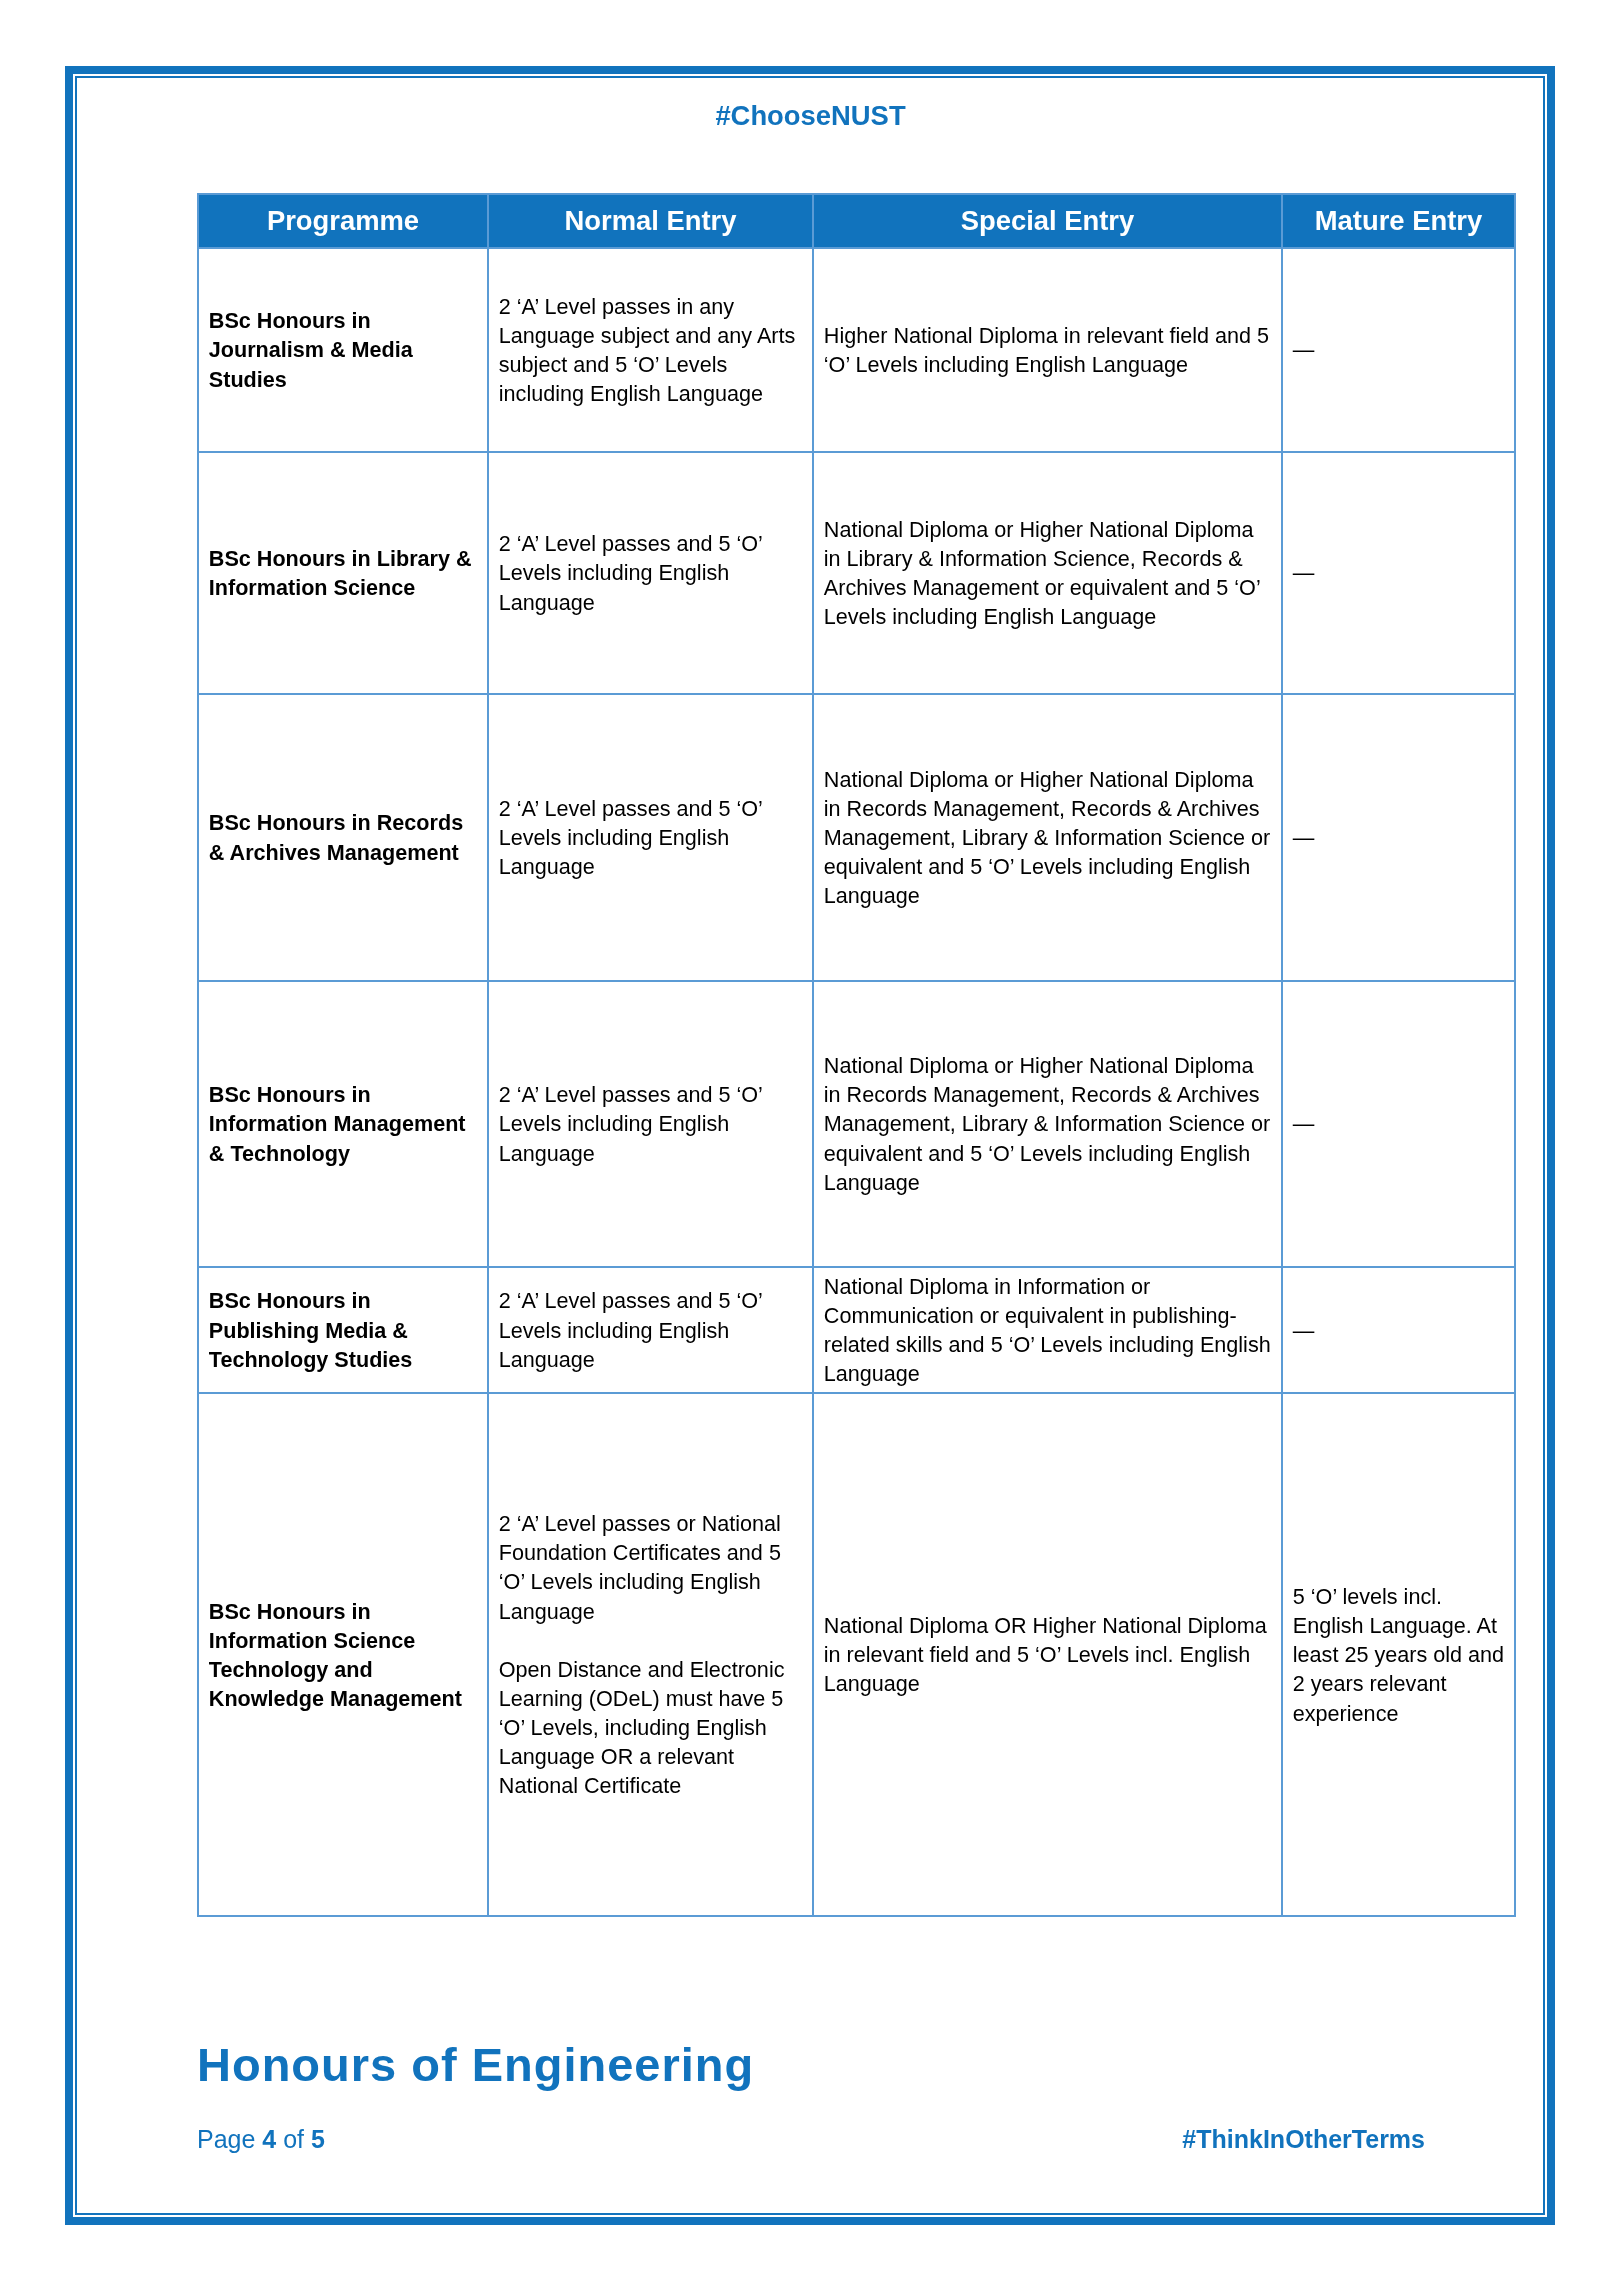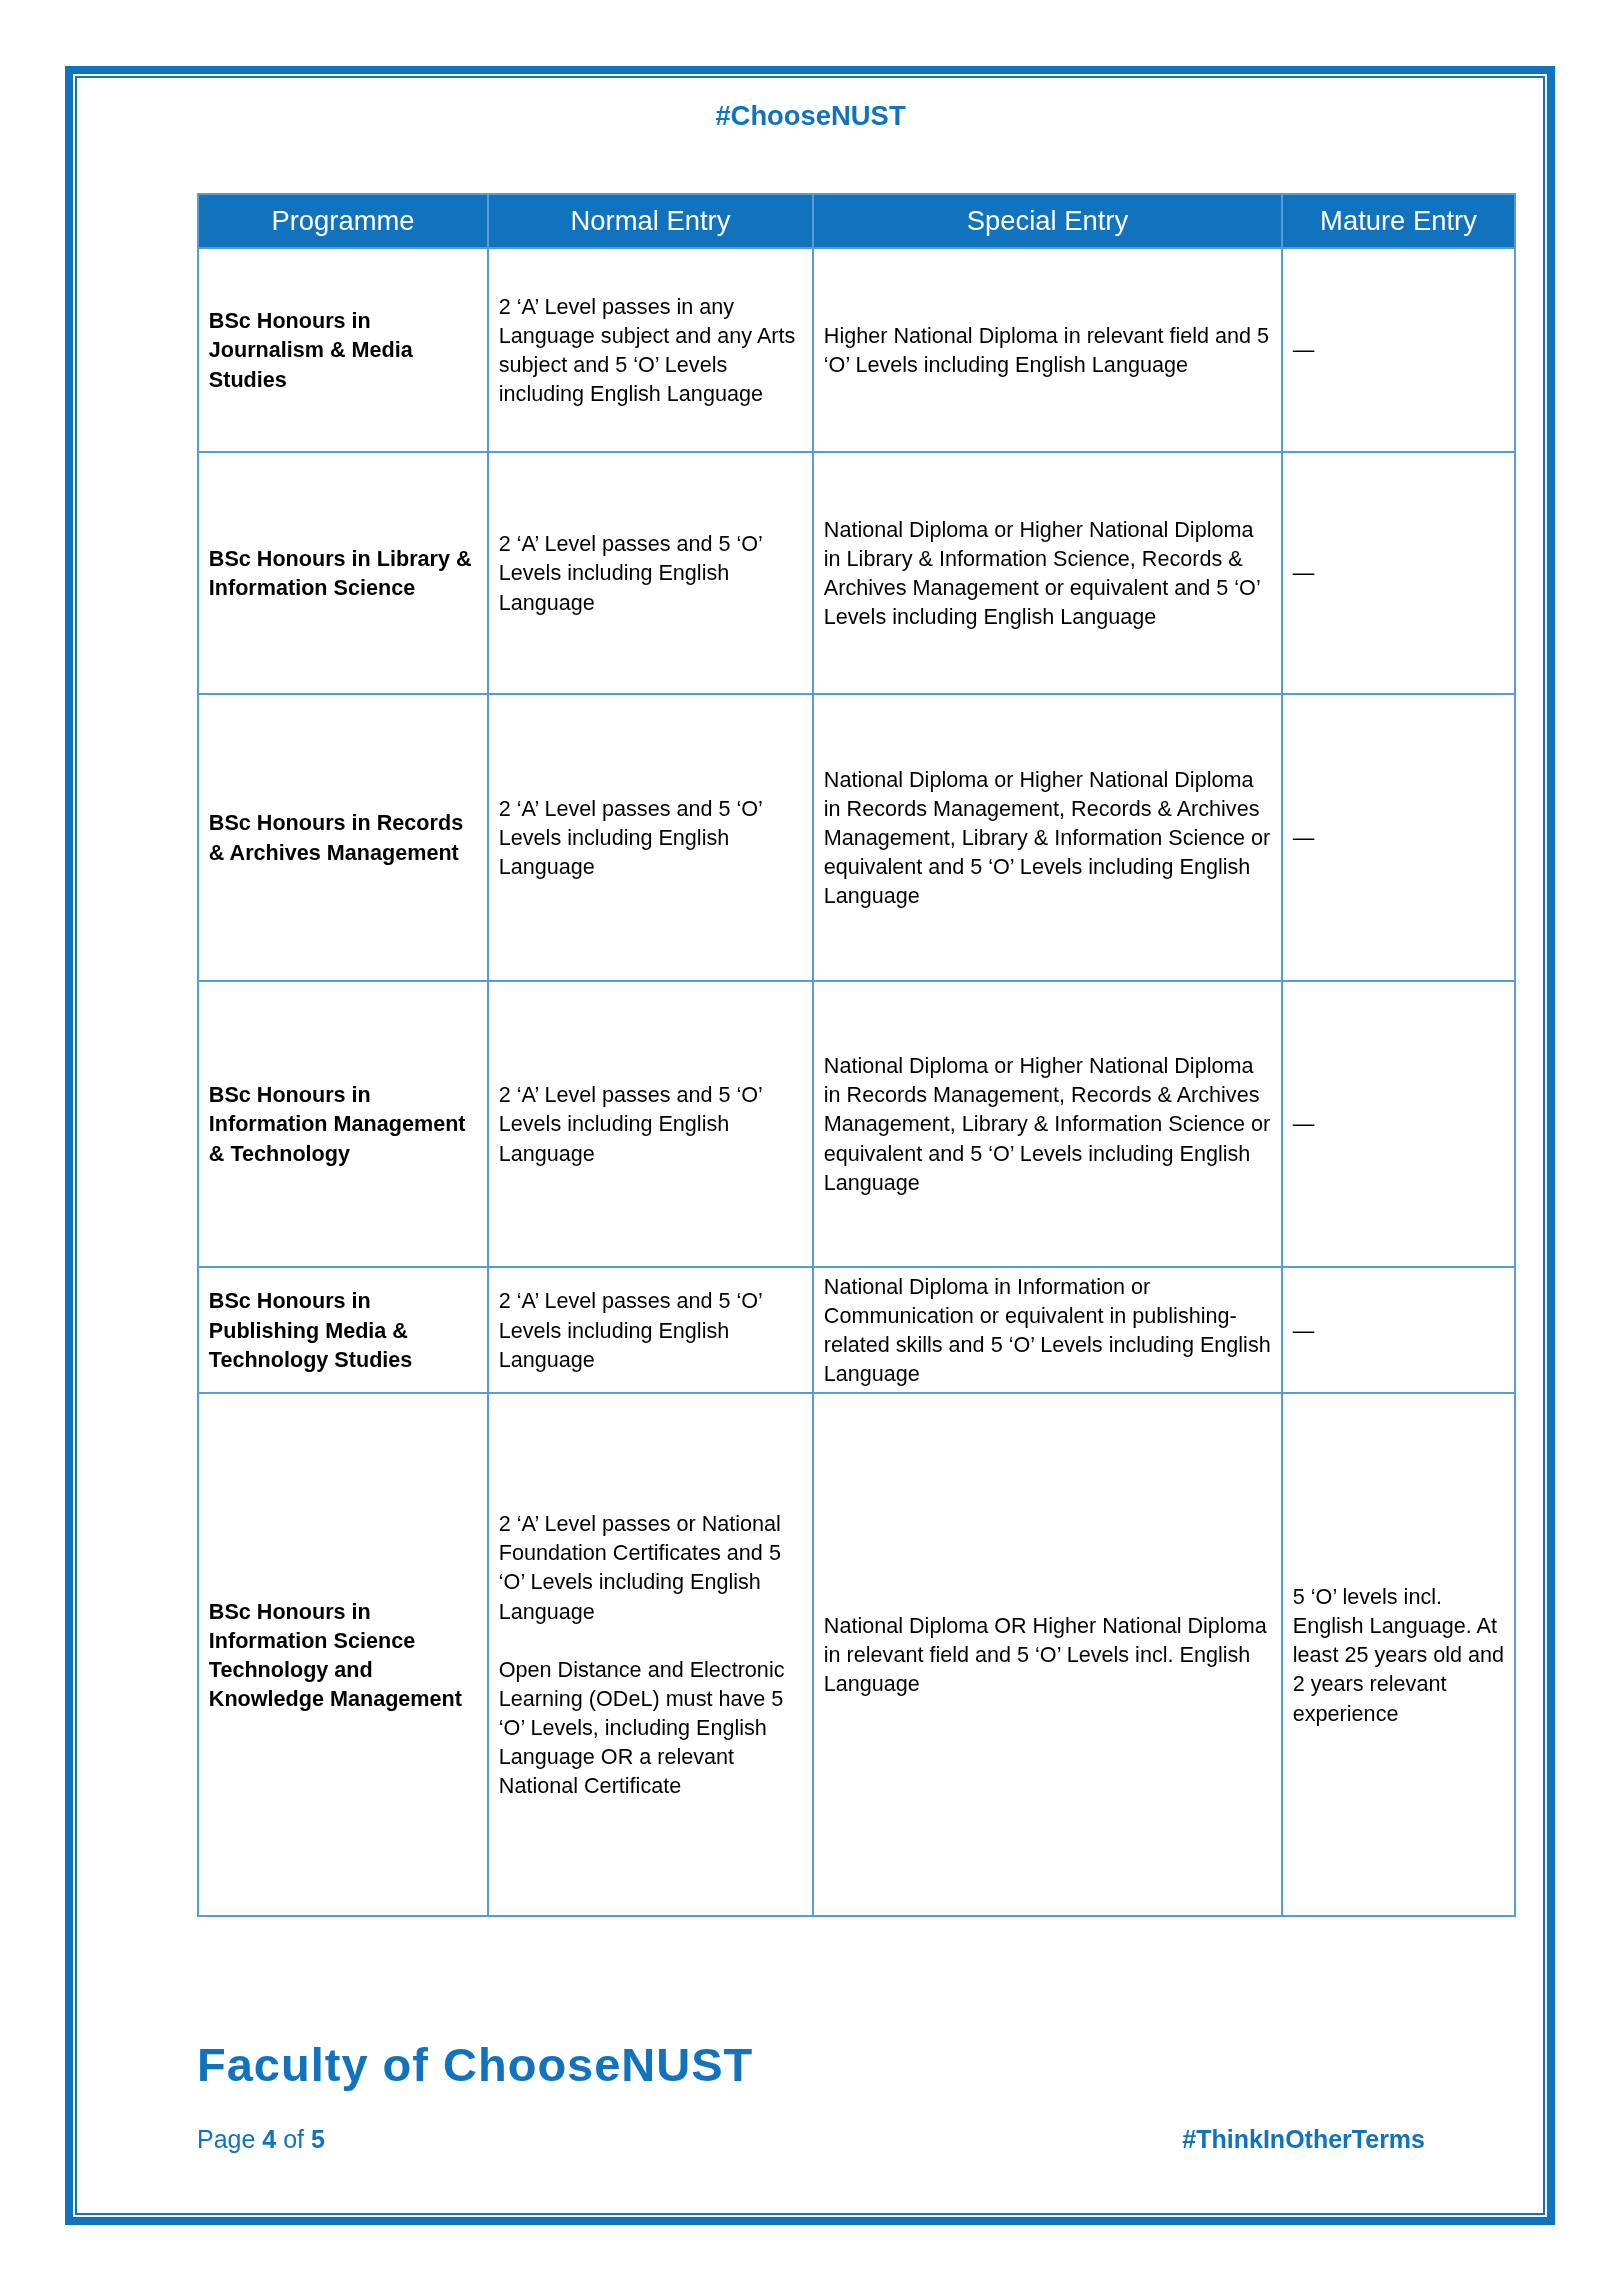--- a/index.html
+++ b/index.html
@@ -29,21 +29,21 @@
     position:absolute;left:197px;top:193px;width:1317px;
     border-collapse:collapse;table-layout:fixed;
   }
   table.entry-table td, table.entry-table th{
     border:2px solid var(--tborder);
     vertical-align:middle;
     padding:3.9px 9.8px;
   }
   table.entry-table th{
     background:var(--blue);color:#fff;
-    font-size:27.4px;font-weight:normal;text-align:center;
+    font-size:27.4px;font-weight:bold;text-align:center;
     height:54px;padding:2px 3.9px;
   }
   table.entry-table td{
     font-size:21.6px;line-height:1.35;text-align:left;
     white-space:pre-line;
   }
   td.prog{font-weight:bold;}
   td.r6n{line-height:1.6;border-radius:11px;}
   tr.r1{height:204px;margin-left:19px;}
   tr.r2{height:242px;}
@@ -124,21 +124,21 @@
         <td class="prog">BSc Honours in Information Science Technology and Knowledge Management</td>
         <td class="r6n">2 ‘A’ Level passes or National Foundation Certificates and 5 ‘O’ Levels including English Language
 
 Open Distance and Electronic Learning (ODeL) must have 5 ‘O’ Levels, including English Language OR a relevant National Certificate</td>
         <td>National Diploma OR Higher National Diploma in relevant field and 5 ‘O’ Levels incl. English Language</td>
         <td>5 ‘O’ levels incl. English Language. At least 25 years old and 2 years relevant experience</td>
       </tr>
     </tbody>
   </table>
 
-  <div class="faculty-heading">Faculty of ChooseNUST</div>
+  <div class="faculty-heading">Honours of Engineering</div>
 
   <div class="footer">
     <div class="page-num">
       <span>Page</span>
       <b>4</b>
       <span>of</span>
       <b>5</b>
     </div>
     <div class="footer-hashtag">#ThinkInOtherTerms</div>
   </div>

